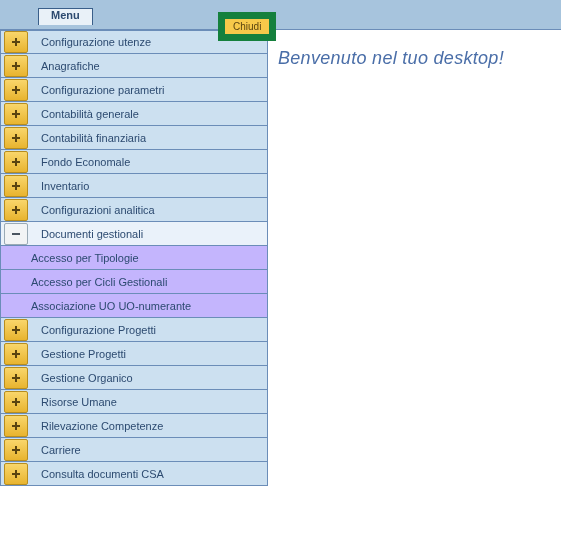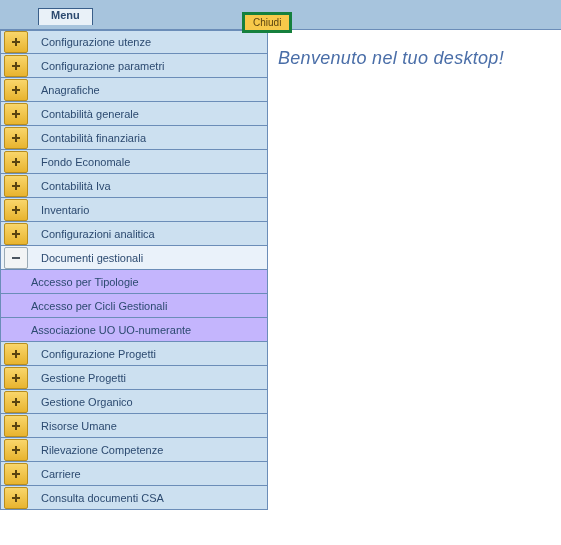--- a/index.html
+++ b/index.html
@@ -32,26 +32,25 @@
     font-weight: bold;
     color: #2c4a70;
     font-size: 11px;
     cursor: pointer;
   }
   .chiudi-btn {
     position: absolute;
     top: 12px;
     left: 218px;
     background: #f7c94a;
-    border: 3px solid #15803d;
+    border: 7px solid #15803d;
     padding: 2px 8px;
     font-size: 10px;
     color: #5a4410;
     cursor: pointer;
-    margin-left: 24px;
   }
   .body {
     display: flex;
     height: calc(100% - 30px);
   }
   .sidebar {
     width: 268px;
     flex: none;
   }
   .content {
@@ -137,66 +136,57 @@
           </div>
           <span class="item-label">Configurazione utenze</span>
         </div>
         <div class="tree-item">
           <div class="expander">
             <svg width="10" height="10" viewBox="0 0 10 10">
               <line x1="5" y1="1" x2="5" y2="9" stroke="#5a4410" stroke-width="2"></line>
               <line x1="1" y1="5" x2="9" y2="5" stroke="#5a4410" stroke-width="2"></line>
             </svg>
           </div>
+          <span class="item-label">Anagrafiche</span>
+        </div>
+        <div class="tree-item">
+          <div class="expander">
+            <svg width="10" height="10" viewBox="0 0 10 10">
+              <line x1="5" y1="1" x2="5" y2="9" stroke="#5a4410" stroke-width="2"></line>
+              <line x1="1" y1="5" x2="9" y2="5" stroke="#5a4410" stroke-width="2"></line>
+            </svg>
+          </div>
           <span class="item-label">Configurazione parametri</span>
         </div>
         <div class="tree-item">
           <div class="expander">
             <svg width="10" height="10" viewBox="0 0 10 10">
               <line x1="5" y1="1" x2="5" y2="9" stroke="#5a4410" stroke-width="2"></line>
               <line x1="1" y1="5" x2="9" y2="5" stroke="#5a4410" stroke-width="2"></line>
             </svg>
           </div>
-          <span class="item-label">Anagrafiche</span>
-        </div>
-        <div class="tree-item">
-          <div class="expander">
-            <svg width="10" height="10" viewBox="0 0 10 10">
-              <line x1="5" y1="1" x2="5" y2="9" stroke="#5a4410" stroke-width="2"></line>
-              <line x1="1" y1="5" x2="9" y2="5" stroke="#5a4410" stroke-width="2"></line>
-            </svg>
-          </div>
           <span class="item-label">Contabilità generale</span>
         </div>
         <div class="tree-item">
           <div class="expander">
             <svg width="10" height="10" viewBox="0 0 10 10">
               <line x1="5" y1="1" x2="5" y2="9" stroke="#5a4410" stroke-width="2"></line>
               <line x1="1" y1="5" x2="9" y2="5" stroke="#5a4410" stroke-width="2"></line>
             </svg>
           </div>
           <span class="item-label">Contabilità finanziaria</span>
         </div>
         <div class="tree-item">
           <div class="expander">
             <svg width="10" height="10" viewBox="0 0 10 10">
               <line x1="5" y1="1" x2="5" y2="9" stroke="#5a4410" stroke-width="2"></line>
               <line x1="1" y1="5" x2="9" y2="5" stroke="#5a4410" stroke-width="2"></line>
             </svg>
           </div>
           <span class="item-label">Fondo Economale</span>
-        </div>
-        <div class="tree-item">
-          <div class="expander">
-            <svg width="10" height="10" viewBox="0 0 10 10">
-              <line x1="5" y1="1" x2="5" y2="9" stroke="#5a4410" stroke-width="2"></line>
-              <line x1="1" y1="5" x2="9" y2="5" stroke="#5a4410" stroke-width="2"></line>
-            </svg>
-          </div>
-          <span class="item-label">Contabilità Iva</span>
         </div>
         <div class="tree-item">
           <div class="expander">
             <svg width="10" height="10" viewBox="0 0 10 10">
               <line x1="5" y1="1" x2="5" y2="9" stroke="#5a4410" stroke-width="2"></line>
               <line x1="1" y1="5" x2="9" y2="5" stroke="#5a4410" stroke-width="2"></line>
             </svg>
           </div>
           <span class="item-label">Inventario</span>
         </div>

